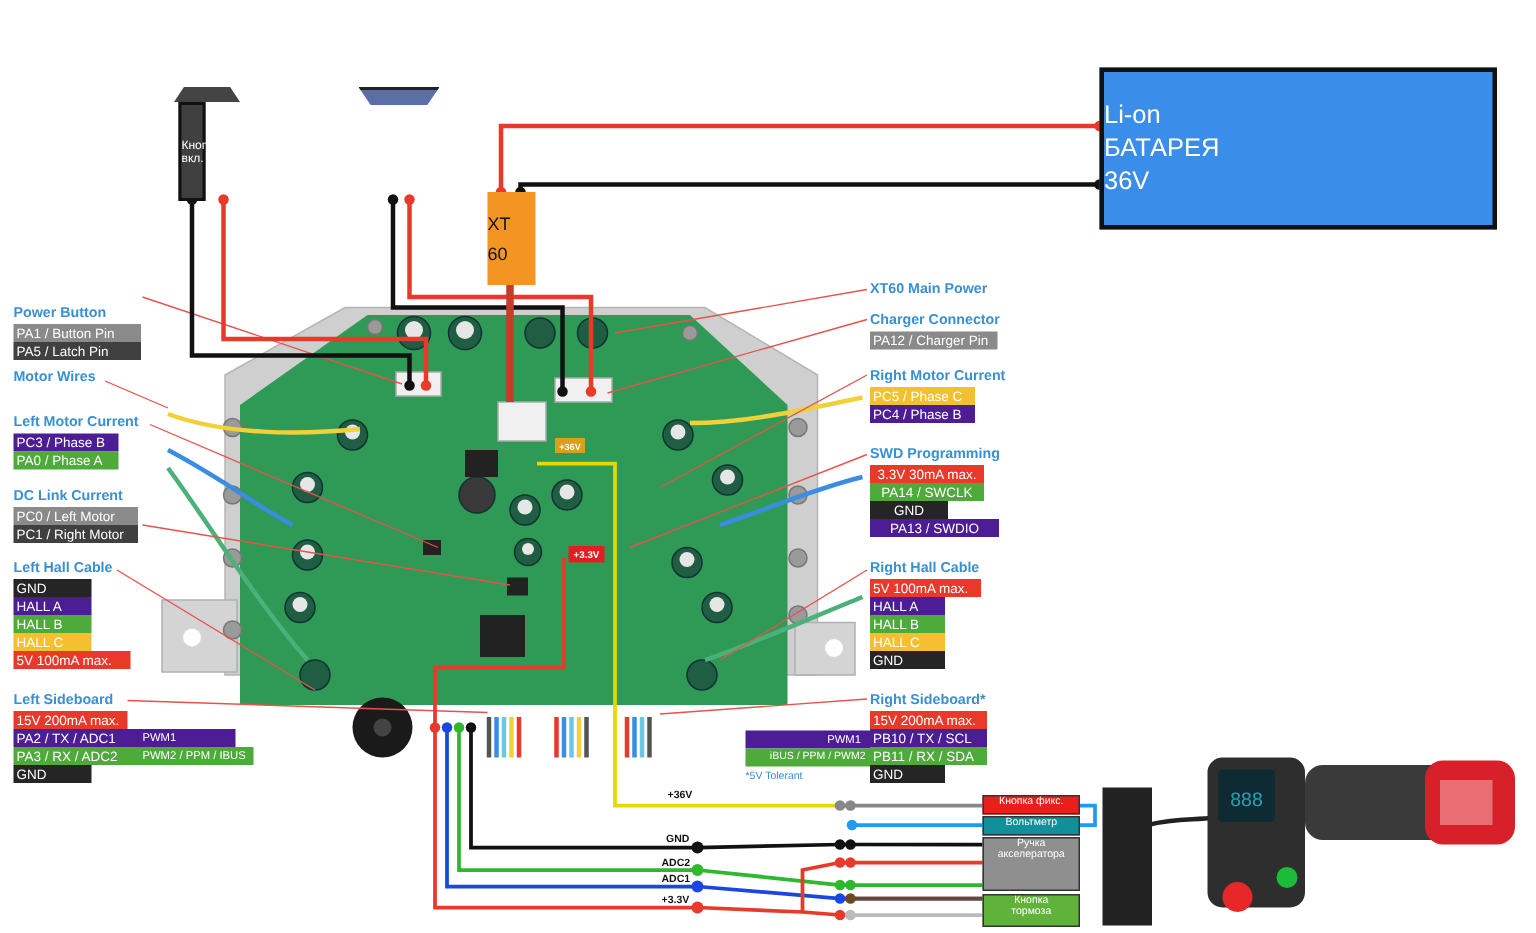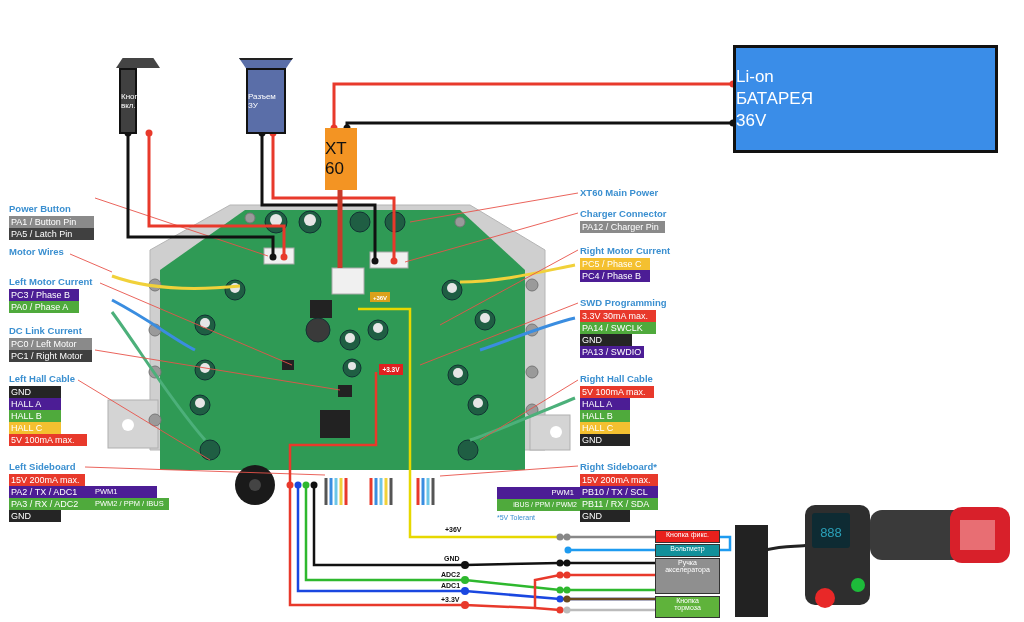--- a/index.html
+++ b/index.html
@@ -205,27 +205,23 @@
 <div class="abs" style="left:112px;top:58px;width:52px;height:76px;">
   <div style="position:absolute;left:4px;top:0;width:44px;height:10px;background:#444;clip-path:polygon(15% 0,85% 0,100% 100%,0 100%);"></div>
   <div class="box" style="left:7px;top:10px;width:18px;height:66px;background:#404040;border:2px solid #111;font-size:8px;flex-direction:column;">
     <span>Кнопка</span>
     <span>вкл.</span>
   </div>
 </div>
 
 <div class="abs" style="left:238px;top:58px;width:56px;height:76px;">
   <div style="position:absolute;left:1px;top:0;width:54px;height:10px;background:#5a6ea8;border-top:2px solid #222;clip-path:polygon(0 0,100% 0,85% 100%,15% 100%);"></div>
-  <div class="box" style="left:8px;top:10px;width:40px;height:66px;background:#5a6ea8;border:2px solid #111;font-size:8px;flex-direction:column;">
-    <span>Разъем</span>
-    <span>ЗУ</span>
-  </div>
-</div>
-
-<div class="box" style="left:325px;top:128px;width:32px;height:62px;background:#f39423;color:#111;font-size:17px;flex-direction:column;line-height:20px;">
+</div>
+
+<div class="box" style="left:325px;top:128px;width:32px;height:62px;background:#f39423;color:#111;font-size:12px;flex-direction:column;line-height:20px;">
   <span>XT</span>
   <span>60</span>
 </div>
 
 <div class="box" style="left:733px;top:45px;width:265px;height:108px;background:#3a8de8;border:3px solid #111;font-size:17px;flex-direction:column;line-height:22px;">
   <span>Li-on</span>
   <span>БАТАРЕЯ</span>
   <span>36V</span>
 </div>
 
@@ -264,26 +260,26 @@
 <div class="abs title" style="left:580px;top:187px">XT60 Main Power</div>
 <div class="abs" style="left:580px;top:208px;">
   <div class="title">Charger Connector</div>
   <div class="tag gray" style="width:85px;margin-top:2px">PA12 / Charger Pin</div>
 </div>
 <div class="abs" style="left:580px;top:245px;">
   <div class="title">Right Motor Current</div>
   <div class="tag yellow" style="width:70px;margin-top:2px">PC5 / Phase C</div>
   <div class="tag blue" style="width:70px">PC4 / Phase B</div>
 </div>
-<div class="abs" style="left:580px;top:297px;">
+<div class="abs" style="left:580px;top:297px;text-align:center;">
   <div class="title">SWD Programming</div>
   <div class="tag red" style="width:76px;margin-top:2px">3.3V 30mA max.</div>
   <div class="tag green" style="width:76px">PA14 / SWCLK</div>
   <div class="tag black" style="width:52px">GND</div>
-  <div class="tag blue" style="width:64px">PA13 / SWDIO</div>
+  <div class="tag blue" style="width:86px">PA13 / SWDIO</div>
 </div>
 <div class="abs" style="left:580px;top:373px;">
   <div class="title">Right Hall Cable</div>
   <div class="tag red" style="width:74px;margin-top:2px">5V 100mA max.</div>
   <div class="tag blue" style="width:50px">HALL A</div>
   <div class="tag green" style="width:50px">HALL B</div>
   <div class="tag yellow" style="width:50px">HALL C</div>
   <div class="tag black" style="width:50px">GND</div>
 </div>
 <div class="abs" style="left:580px;top:461px;">

